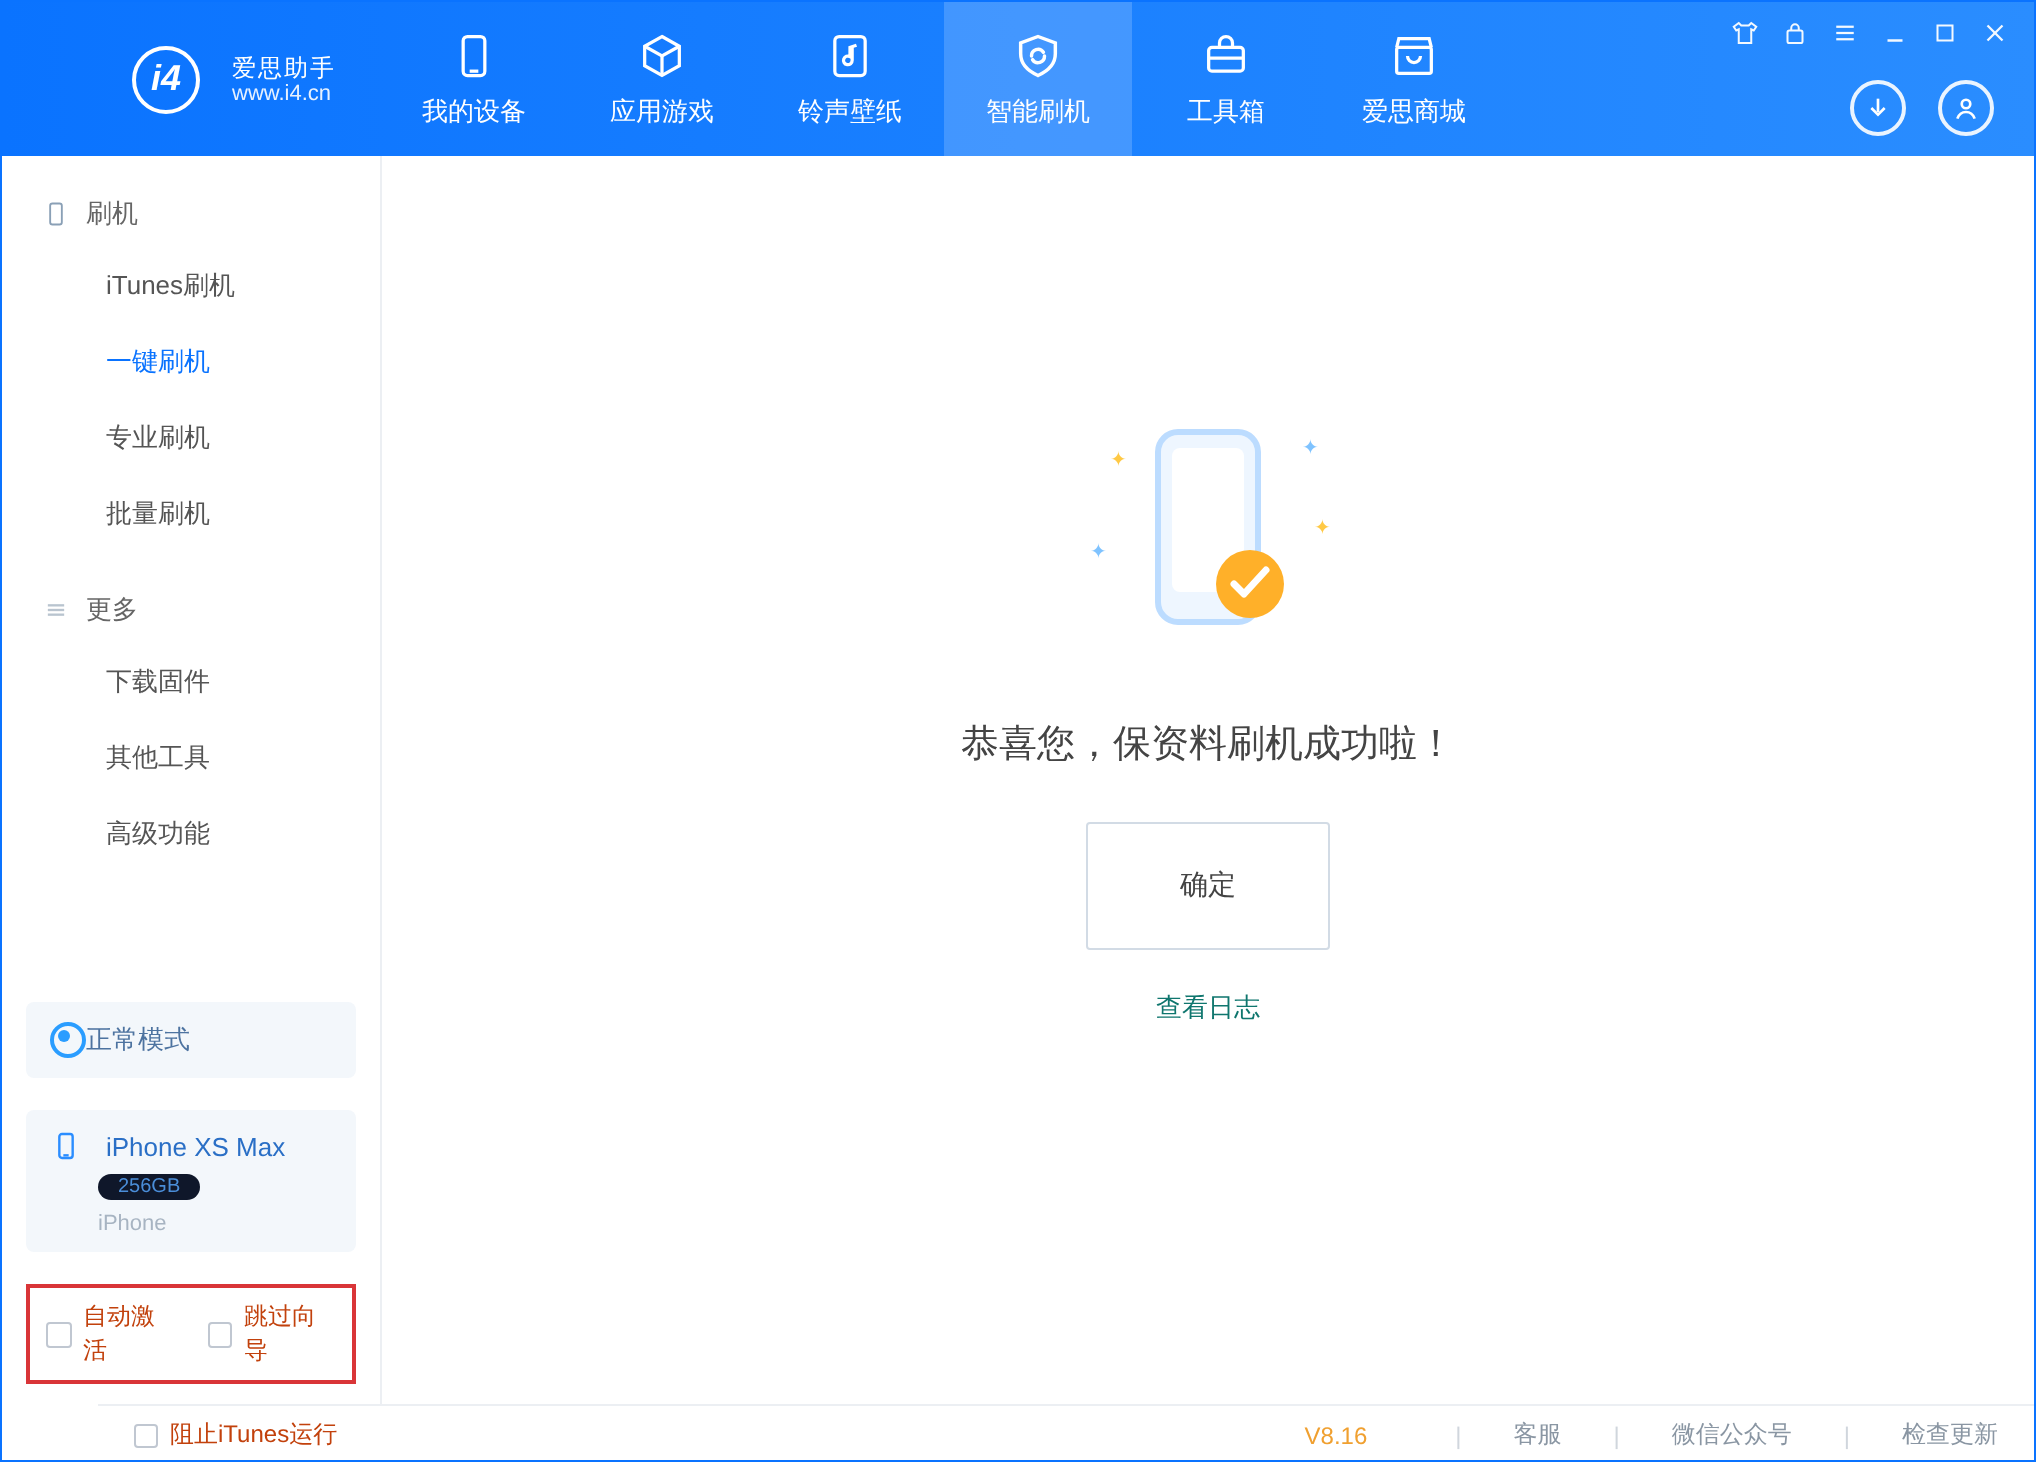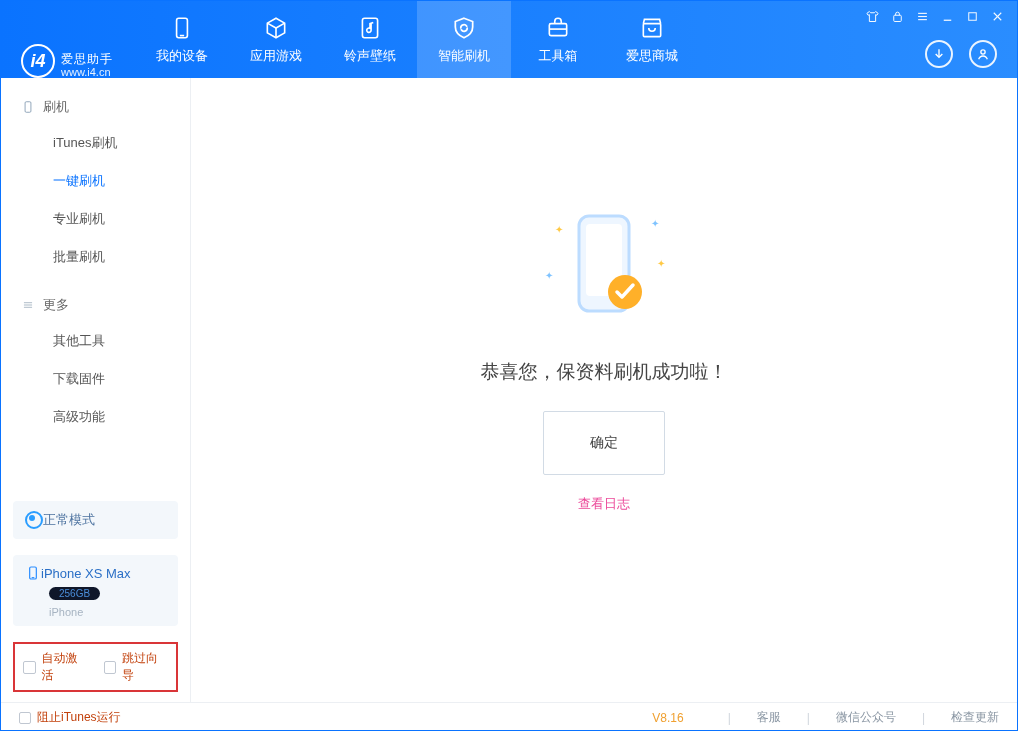--- a/index.html
+++ b/index.html
@@ -17,23 +17,24 @@
   .titlebar {
     height: 77px;
     background: linear-gradient(90deg, #0a73ff 0%, #2a8dff 100%);
     display: flex;
     align-items: stretch;
     color: #fff;
     position: relative;
   }
   .logo-wrap {
     display: flex;
-    align-items: flex-end;
+    align-items: center;
     padding: 0 22px 0 20px;
-    gap: 6px;
+    gap: 16px;
+    margin-left: 45px;
   }
   .logo-circle {
     width: 34px; height: 34px;
     border: 2px solid #fff;
     border-radius: 50%;
     display: flex;
     align-items: center;
     justify-content: center;
     font-weight: bold;
     font-size: 18px;
@@ -138,21 +139,21 @@
     border-radius:50%;
   }
   .mode-card .mode-ic::after {
     content:'';
     position:absolute; top:4px; left:4px;
     width:6px; height:6px;
     border-radius:50%;
     background:#2a9dff;
   }
   .device-card { flex-direction: column; align-items: flex-start; gap: 4px; padding: 10px 12px 8px; }
-  .device-top { display: flex; align-items: center; gap: 0; color:#2a6fc6; font-weight:500; }
+  .device-top { display: flex; align-items: center; gap: 12px; color:#2a6fc6; font-weight:500; }
   .device-top svg { width: 16px; height: 16px; }
   .device-badge {
     margin-left: 24px;
     margin-top: 2px;
     background: #0f172a;
     color: #4a8dd8;
     font-size: 10px;
     border-radius: 9px;
     padding: 1px 10px;
   }
@@ -192,32 +193,33 @@
   .btn-primary {
     border: 1px solid #d2dbe5;
     background: #fff;
     padding: 22px 46px;
     font-size: 14px;
     color: #444;
     border-radius: 2px;
     cursor: pointer;
     margin-bottom: 20px;
   }
-  .link-log { color: #ec4899; font-size: 13px; cursor: pointer; }
+  .link-log { color: #0f766e; font-size: 13px; cursor: pointer; }
 
   
   .footer {
     height: 30px;
     border-top: 1px solid #eceff3;
     display: flex;
     align-items: center;
     padding: 0 18px;
     font-size: 12px;
     color: #9aa3ad;
     gap: 10px;
+    margin-left: 48px;
   }
   .footer .chk .box { width: 12px; height: 12px; }
   .footer-right { margin-left: auto; display:flex; align-items:center; gap: 26px; }
   .footer-right .sep { color:#d0d6dd; }
   .footer-right a { color:#8a96a3; cursor:pointer; }
   .footer-right .ver { color:#f0a030; margin-right: 18px; }
 
   .sparkle { position:absolute; font-size:10px; color:#ffc945; }
 </style>
 </head>
@@ -361,22 +363,22 @@
       <div class="side-item">批量刷机</div>
 
       <div class="side-head" style="margin-top:10px">
         <svg viewBox="0 0 24 24" fill="none" stroke="#b9c4cf" stroke-width="2">
             <line x1="5" y1="8" x2="19" y2="8"></line>
             <line x1="5" y1="12" x2="19" y2="12"></line>
             <line x1="5" y1="16" x2="19" y2="16"></line>
           </svg>
         <span>更多</span>
       </div>
+      <div class="side-item">下载固件</div>
       <div class="side-item">其他工具</div>
-      <div class="side-item">下载固件</div>
       <div class="side-item">高级功能</div>
     </div>
 
     <div class="sidebar-spacer"></div>
 
     <div class="mode-card">
       <span class="mode-ic"></span>
       <span>正常模式</span>
     </div>
 

